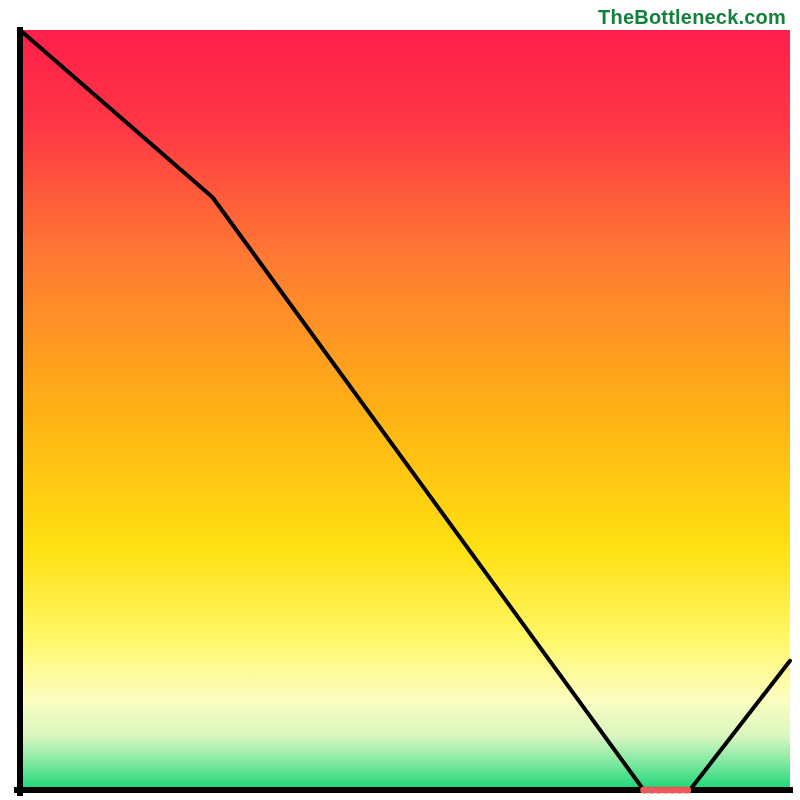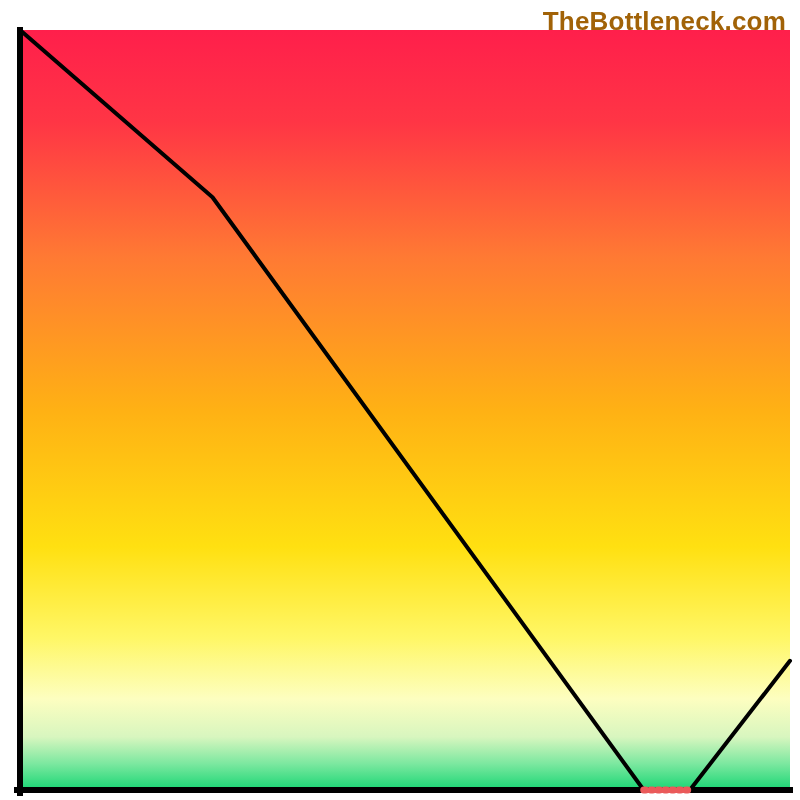--- a/index.html
+++ b/index.html
@@ -13,23 +13,23 @@
   }
   .chart-container {
     position: relative;
     width: 800px;
     height: 800px;
   }
   .watermark {
     position: absolute;
     top: 6px;
     right: 14px;
-    font-size: 26px;
+    font-size: 20px;
     font-weight: bold;
-    color: #a16207;
+    color: #15803d;
     letter-spacing: 0.2px;
   }
   svg.chart {
     position: absolute;
     top: 0;
     left: 0;
   }
 </style>
 </head>
 <body>

